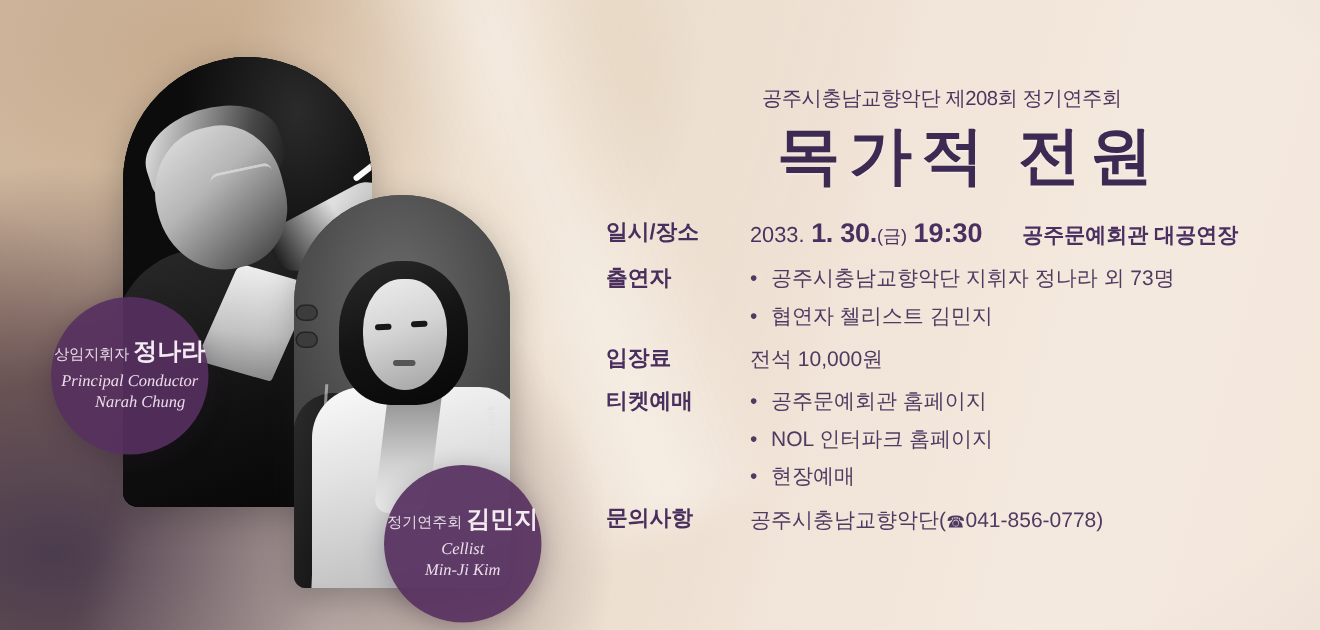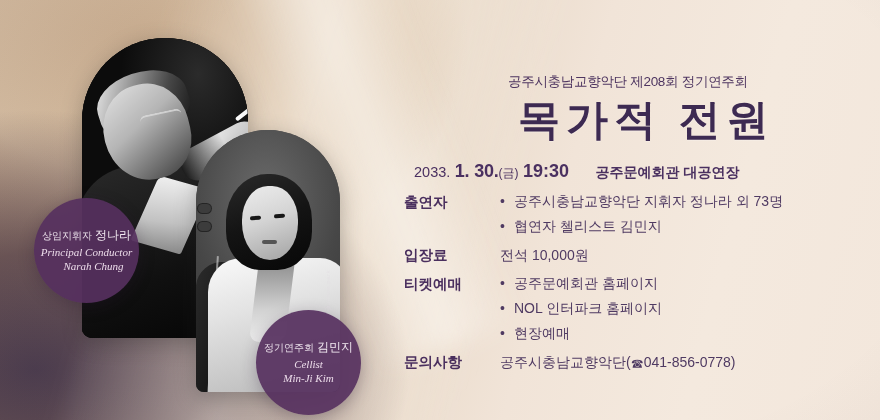--- a/index.html
+++ b/index.html
@@ -165,31 +165,31 @@
     color:#f3eaf2;
     display:flex; flex-direction:column;
     align-items:center; justify-content:center;
     text-align:center;
     box-shadow:0 4px 16px rgba(40,20,45,.28);
   }
   #badge-conductor { left:34px; top:198px; width:105px; height:105px; }
   #badge-cellist   { left:256px; top:310px; width:105px; height:105px; }
   .badge .ko { font-size:10px; line-height:1.25; margin-bottom:3px; white-space:nowrap; }
   .badge .ko .role { font-weight:400; opacity:.92; }
-  .badge .ko .name { font-weight:400; font-size:12px; }
+  .badge .ko .name { font-weight:700; font-size:16px; }
   .badge .en {
     font-family:"Liberation Serif", serif;
     font-style:italic; font-size:11px; line-height:1.25;
     color:#ecdcea; white-space:nowrap;
   }
   .badge .en .en2 { display:block; padding-left:14px; }
   #badge-cellist .en .en2 { padding-left:0; }
 
   
-  #content { position:absolute; left:404px; top:16px; width:476px; height:337px; }
+  #content { position:absolute; left:404px; top:0; width:476px; height:337px; }
   #kicker {
     position:absolute; left:104px; top:57px;
     font-size:13.5px; font-weight:500; letter-spacing:-.3px;
     color:#4e3560;
   }
   #title {
     position:absolute; left:114px; top:76px;
     font-family:"Liberation Serif", serif;
     font-size:42px; font-weight:700;
     letter-spacing:6px;
@@ -290,20 +290,21 @@
   </div>
 
   <div id="content">
 
     <div id="kicker">공주시충남교향악단 제208회 정기연주회</div>
     <div id="title">목가적 전원</div>
 
     <div class="rows">
 
       <div class="row">
+        <div class="label">일시/장소</div>
         <div class="dateline">
           <span class="yr">2033.</span>
           <span class="md">1. 30.</span><span class="dow">(금)</span>
           <span class="tm">19:30</span>
           <span class="place">공주문예회관 대공연장</span>
         </div>
       </div>
 
       <div class="row">
         <div class="label">출연자</div>

